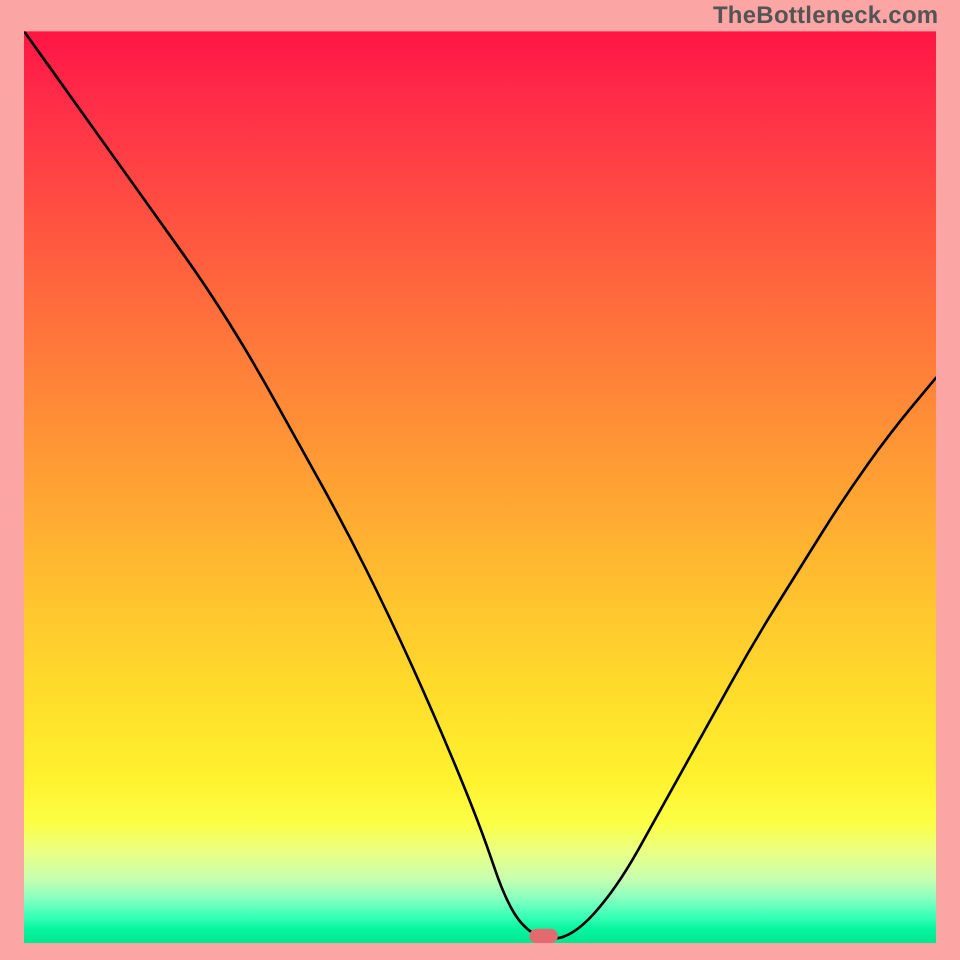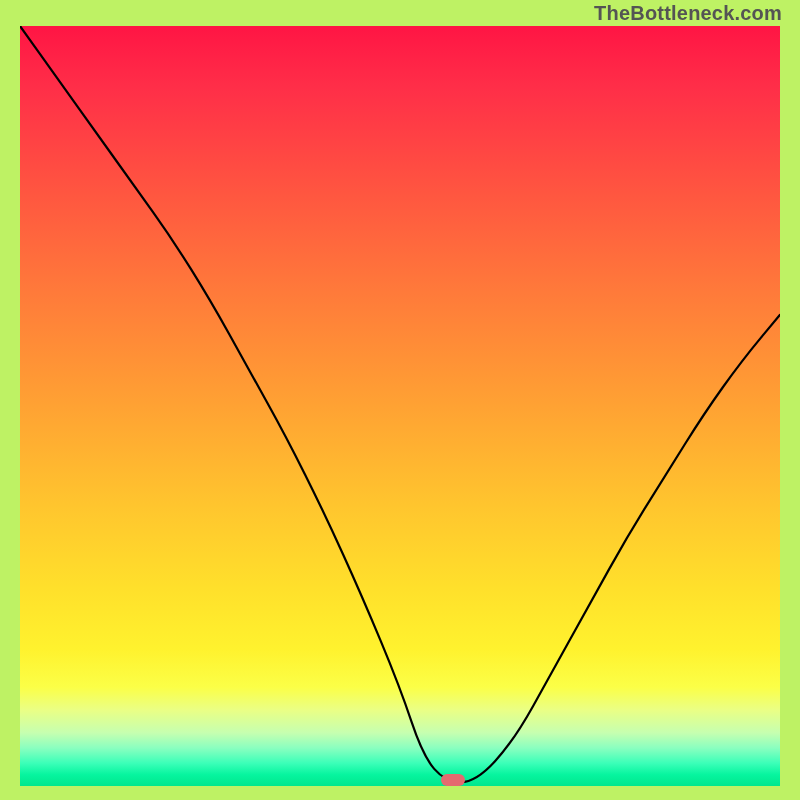--- a/index.html
+++ b/index.html
@@ -8,21 +8,21 @@
     width: 800px;
     height: 800px;
     background: #000;
     overflow: hidden;
     font-family: Arial, Helvetica, sans-serif;
   }
   .frame {
     position: relative;
     width: 800px;
     height: 800px;
-    background: #bef264;
+    background: #fca5a5;
   }
   .watermark {
     position: absolute;
     top: 2px;
     right: 18px;
     color: #545454;
     font-size: 20px;
     font-weight: 600;
     letter-spacing: 0.2px;
     z-index: 5;

